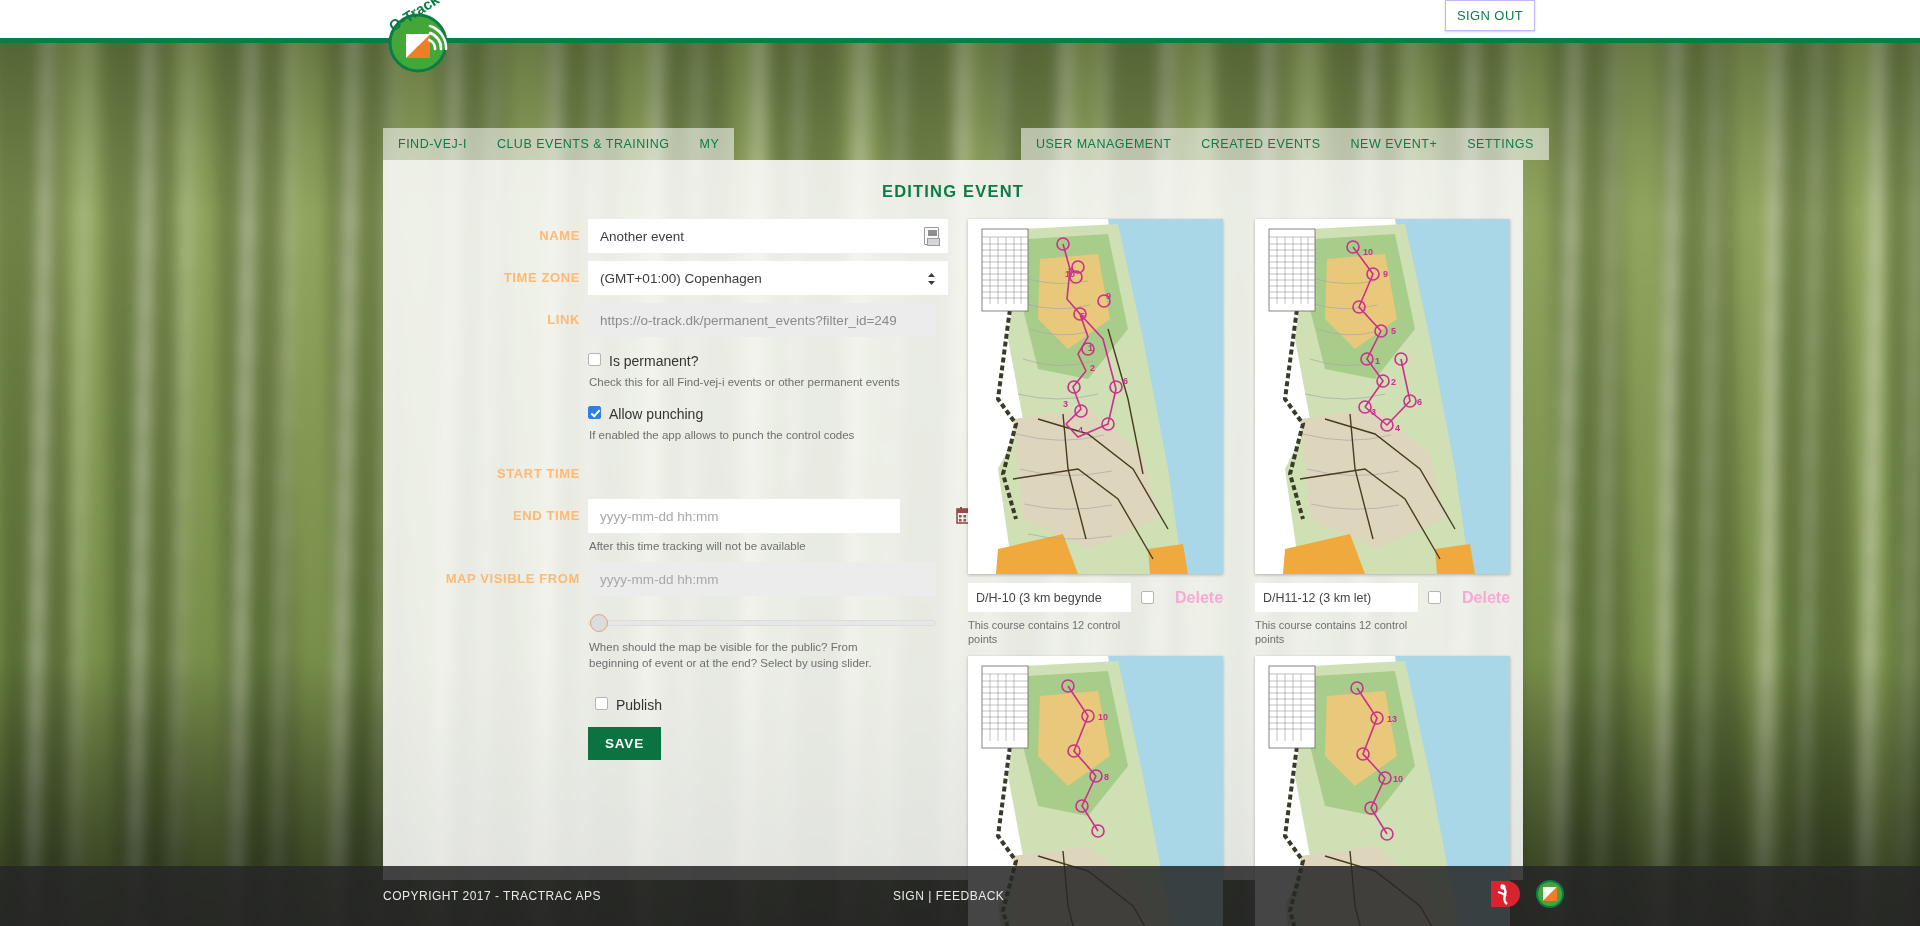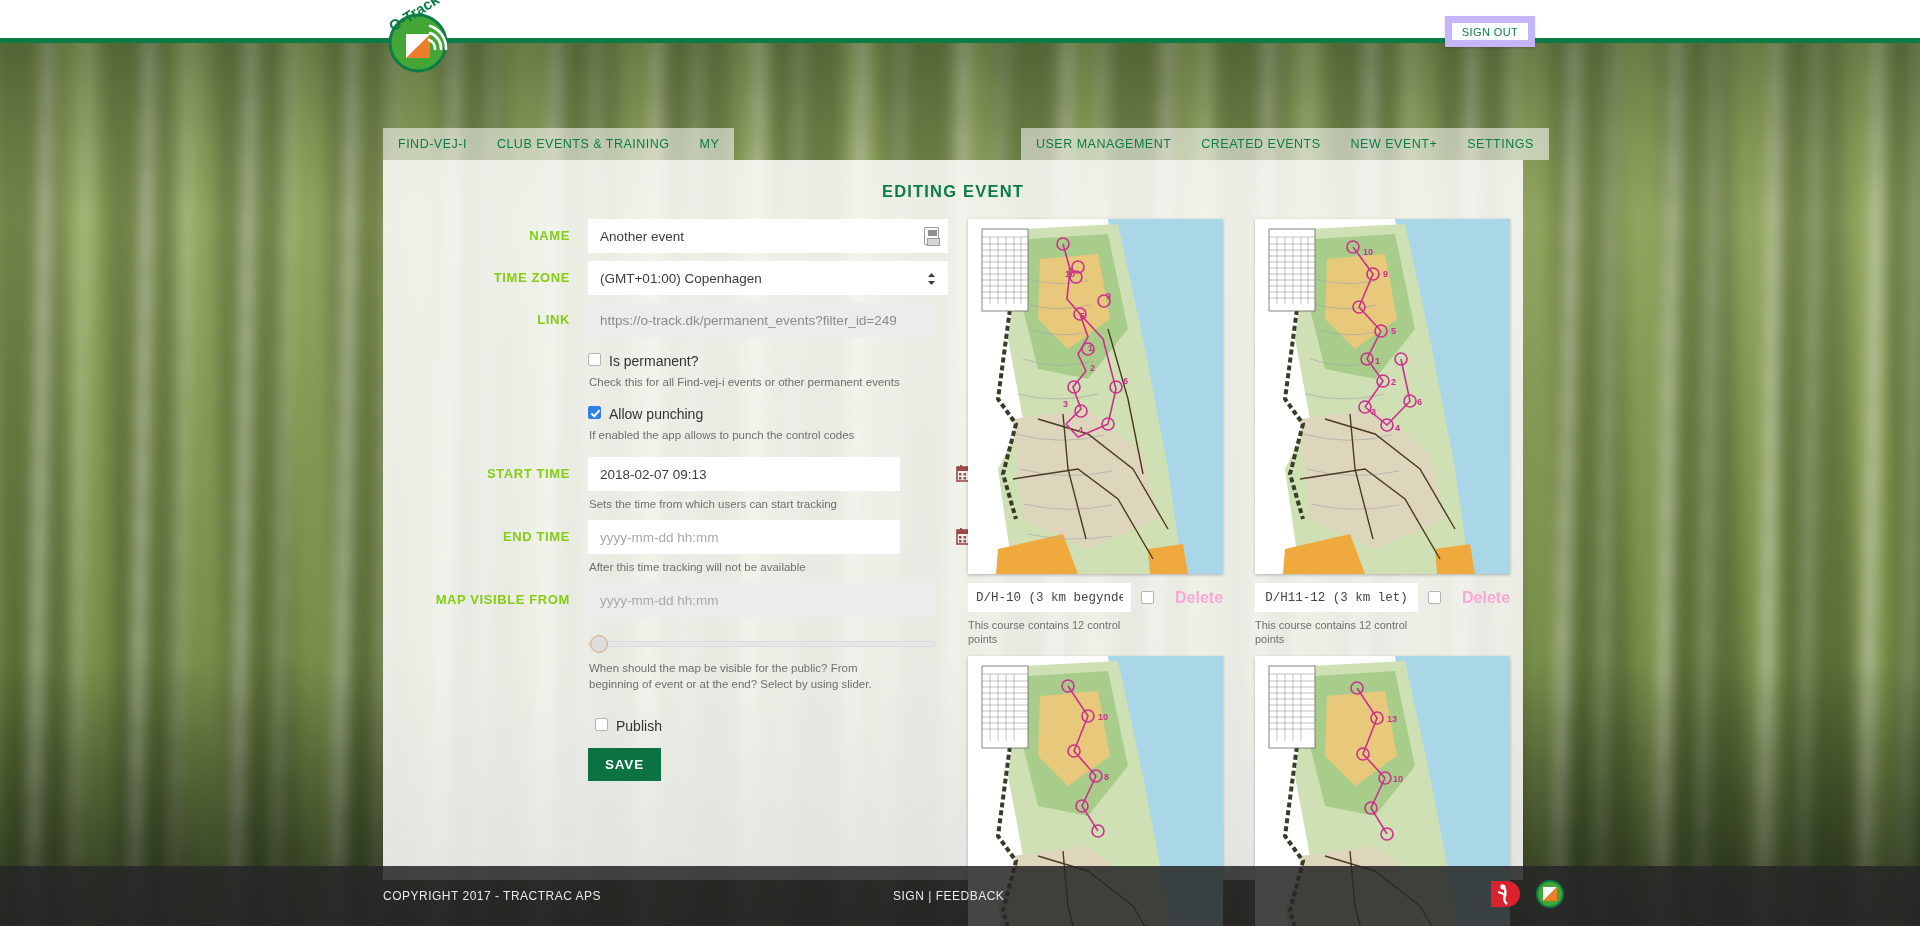--- a/index.html
+++ b/index.html
@@ -34,24 +34,24 @@
   #bg-green-rule {
     position:absolute; left:0; top:38px; width:1920px; height:5px; background:#0b7c46;
   }
 
   
   #header { position:absolute; left:0; top:0; width:1920px; height:43px; }
   #logo {
     position:absolute; left:373px; top:-4px; width:90px; height:90px;
   }
   #signout {
-    position:absolute; right:385px; top:16px;
+    position:absolute; right:385px; top:0;
     width:90px; height:31px; background:#ffffff;
-    border:7px solid #c4b5fd;
-    color:#0b7c46; font-size:11px; letter-spacing:0.4px;
+    border:1px solid #c4b5fd;
+    color:#0b7c46; font-size:13px; letter-spacing:0.4px;
     display:flex; align-items:center; justify-content:center;
     cursor:pointer; font-weight:400;
     box-shadow:0 1px 2px rgba(0,0,0,0.18);
   }
 
   
   .tabrow { position:absolute; top:128px; height:32px; display:flex; }
   #tabs-left { left:383px; }
   #tabs-right { left:1021px; }
   .tab {
@@ -72,22 +72,22 @@
     text-align:center; color:#0b7c46; font-size:16.5px; letter-spacing:1.2px;
     padding-top:22px; font-weight:700;
   }
 
   #body-cols { display:flex; padding:0; }
   #form-col { width:585px; padding-left:0; padding-top:18px; }
   #maps-col { width:555px; padding-top:18px; display:flex; flex-wrap:wrap; gap:0 32px; }
 
   .frow { display:flex; align-items:flex-start; margin-bottom:8px; }
   .flabel {
-    width:205px; text-align:right; padding-right:18px;
-    font-size:13px; font-weight:700; color:#84cc16; letter-spacing:0.6px;
+    width:205px; text-align:right; padding-right:8px;
+    font-size:13px; font-weight:700; color:#fdba74; letter-spacing:0.6px;
     line-height:34px;
   }
   .fctrl { width:360px; position:relative; }
 
   .inp {
     width:100%; height:34px; border:none; outline:none;
     background:#ffffff; padding:0 34px 0 12px;
     font-family:"Liberation Sans", sans-serif; font-size:13.5px; color:#3c3c3c;
   }
   .inp::placeholder { color:#a8a8a8; }
@@ -162,22 +162,22 @@
 
   
   .map-card { width:255px; margin-bottom:10px; }
   .map-thumb {
     width:255px; height:355px; position:relative; overflow:hidden;
     background:#ffffff; box-shadow:0 1px 3px rgba(0,0,0,0.25);
   }
   .map-row { display:flex; align-items:center; gap:10px; margin-top:9px; }
   .course-inp {
     width:163px; height:29px; border:none; outline:none; background:#fff;
-    padding:0 8px; font-family:Liberation Mono, monospace;
-    font-size:12.5px; color:#444;text-align:center;
+    padding:0 8px; font-family:Liberation Sans, sans-serif;
+    font-size:12.5px; color:#444;
   }
   .del-label { font-size:16px; color:#f9a8d4; font-weight:700;margin-left:11px; }
   .map-hint { font-size:11px; color:#6f6f6f; margin-top:6px; line-height:14px; width:175px; }
 
   
   #footer {
     position:absolute; left:0; bottom:0; width:1920px; height:60px;
     background:rgba(38,38,38,0.86);
     display:flex; align-items:center;
   }
@@ -270,37 +270,20 @@
       <div class="offset-block mb12" style="margin-top:16px;">
         <div class="checkrow">
           <span class="cbx checked"></span>
           <span class="cbx-label">Allow punching</span>
         </div>
         <div class="hint">If enabled the app allows to punch the control codes</div>
       </div>
 
       <div class="frow" style="margin-top:14px;">
         <div class="flabel">START TIME</div>
-        <div class="fctrl">
-          <input class="inp narrow" type="text" value="2018-02-07 09:13" style="">
-          <div class="cal-icon">
-            <svg width="18" height="18" viewBox="0 0 18 18">
-              <rect x="1" y="3" width="16" height="14" fill="none" stroke="#9b4a4a" stroke-width="1.6"></rect>
-              <rect x="1" y="3" width="16" height="4" fill="#9b4a4a"></rect>
-              <rect x="4" y="1" width="2" height="4" fill="#9b4a4a"></rect>
-              <rect x="12" y="1" width="2" height="4" fill="#9b4a4a"></rect>
-              <rect x="3" y="9" width="2.5" height="2.5" fill="#9b4a4a"></rect>
-              <rect x="7.5" y="9" width="2.5" height="2.5" fill="#9b4a4a"></rect>
-              <rect x="12" y="9" width="2.5" height="2.5" fill="#9b4a4a"></rect>
-              <rect x="3" y="13" width="2.5" height="2.5" fill="#9b4a4a"></rect>
-              <rect x="7.5" y="13" width="2.5" height="2.5" fill="#9b4a4a"></rect>
-            </svg>
-          </div>
-          <div class="hint">Sets the time from which users can start tracking</div>
-        </div>
       </div>
 
       <div class="frow" style="margin-top:8px;">
         <div class="flabel">END TIME</div>
         <div class="fctrl">
           <input class="inp narrow" type="text" placeholder="yyyy-mm-dd hh:mm" style="">
           <div class="cal-icon">
             <svg width="18" height="18" viewBox="0 0 18 18">
               <rect x="1" y="3" width="16" height="14" fill="none" stroke="#9b4a4a" stroke-width="1.6"></rect>
               <rect x="1" y="3" width="16" height="4" fill="#9b4a4a"></rect>

